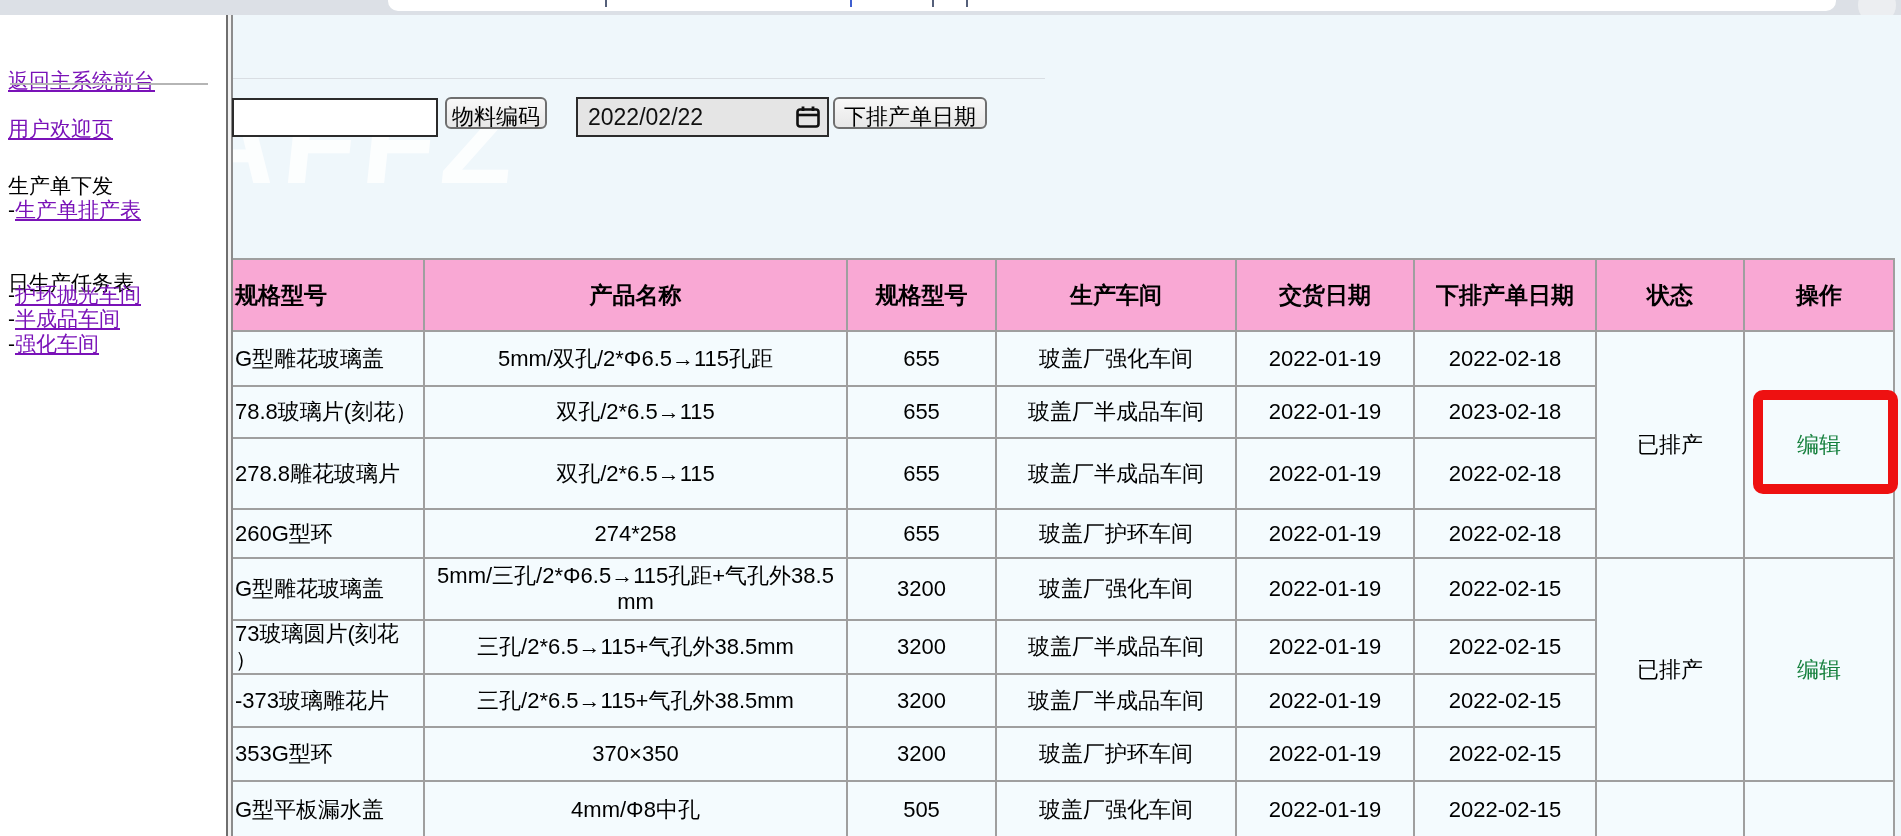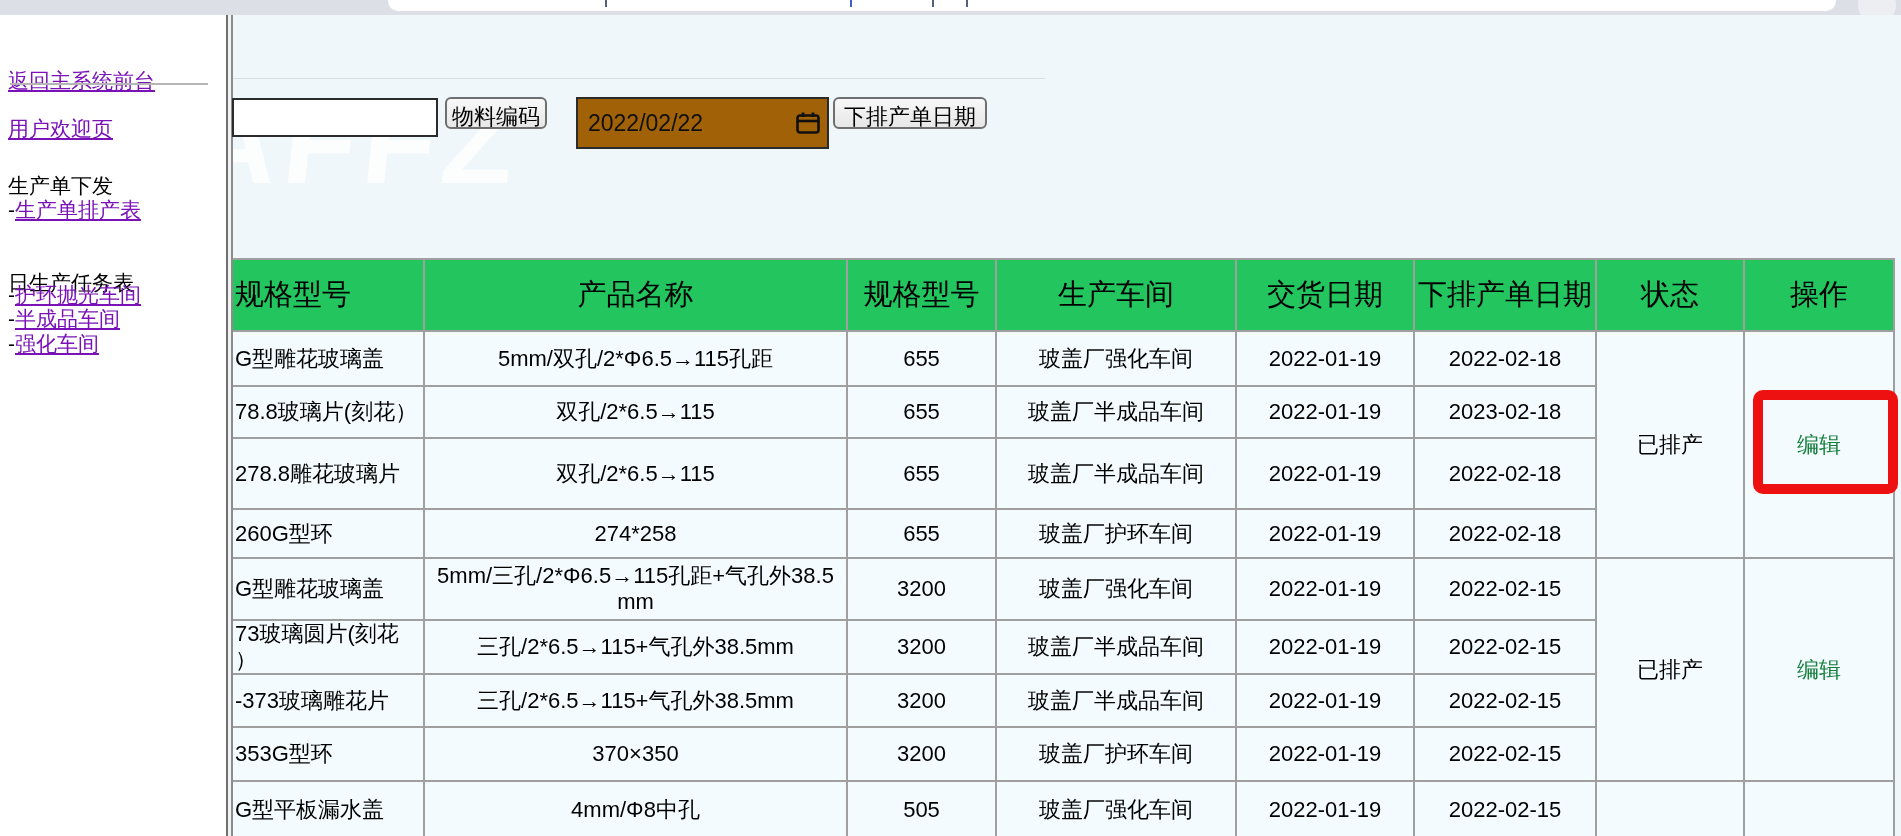--- a/index.html
+++ b/index.html
@@ -29,28 +29,28 @@
   .faint-rule{position:absolute;left:233px;top:78px;width:812px;height:0;border-top:1px solid #d9dee3;}
   
   .tb{z-index:4;}
   .material-input{position:absolute;left:232px;top:98px;width:206px;height:39px;box-sizing:border-box;
     border:2px solid #2b2b2b;background:#ffffff;font-size:22px;padding:0 6px;outline:none;}
   .btn{position:absolute;top:97px;height:32px;box-sizing:border-box;cursor:pointer;
     background:linear-gradient(#f8f8f8,#e7e7e7);border:2px solid #6f6f6f;border-radius:6px;
     font-size:22px;color:#000;font-family:inherit;padding:0;line-height:36px;text-align:center;}
   .btn-material{left:445px;width:102px;}
   .btn-schedule{left:833px;width:154px;}
-  .date-input{position:absolute;left:576px;top:97px;width:253px;height:52px;box-sizing:border-box;
-    border:2px solid #2b2b2b;background:#a16207;display:flex;align-items:center;padding:0 6px 0 10px;cursor:text;}
+  .date-input{position:absolute;left:576px;top:97px;width:253px;height:40px;box-sizing:border-box;
+    border:2px solid #2b2b2b;background:#e5e5e5;display:flex;align-items:center;padding:0 6px 0 10px;cursor:text;}
   .date-text{flex:1;font-size:23px;color:#101010;}
   .cal-icon{width:26px;height:24px;display:block;cursor:pointer;}
   
   .sched-table{position:absolute;left:230px;top:258px;z-index:2;border-collapse:collapse;table-layout:fixed;width:1663px;}
   .sched-table th,.sched-table td{border:2px solid #9f9f9f;padding:0;vertical-align:middle;overflow:hidden;}
-  .sched-table th{background:#22c55e;font-size:29px;font-weight:normal;color:#000;text-align:center;}
+  .sched-table th{background:#f9a8d4;font-size:23px;font-weight:bold;color:#000;text-align:center;}
   .sched-table td{background:#f4fbfe;font-size:22px;color:#000;text-align:center;line-height:26px;}
   .sched-table th.col-spec,.sched-table td.col-spec{text-align:left;padding-left:3px;}
   .sched-table td.col-product{word-break:break-all;padding:0 4px;}
   .edit-link{color:#15803d;text-decoration:none;cursor:pointer;}
   .red-box{position:absolute;left:1753px;top:390px;width:145px;height:104px;box-sizing:border-box;
     border:10px solid #ee1111;border-radius:10px;z-index:6;pointer-events:none;}
 </style>
 </head>
 <body>
 

